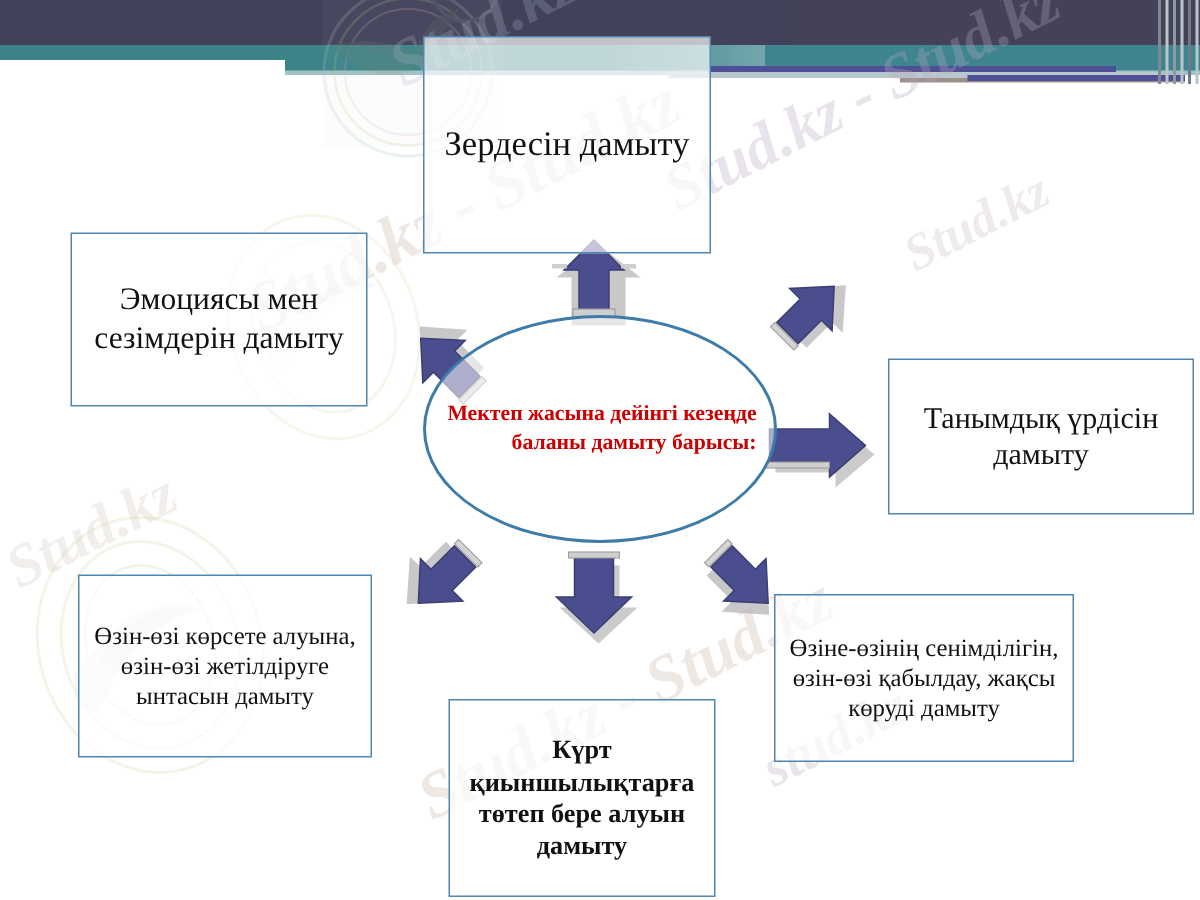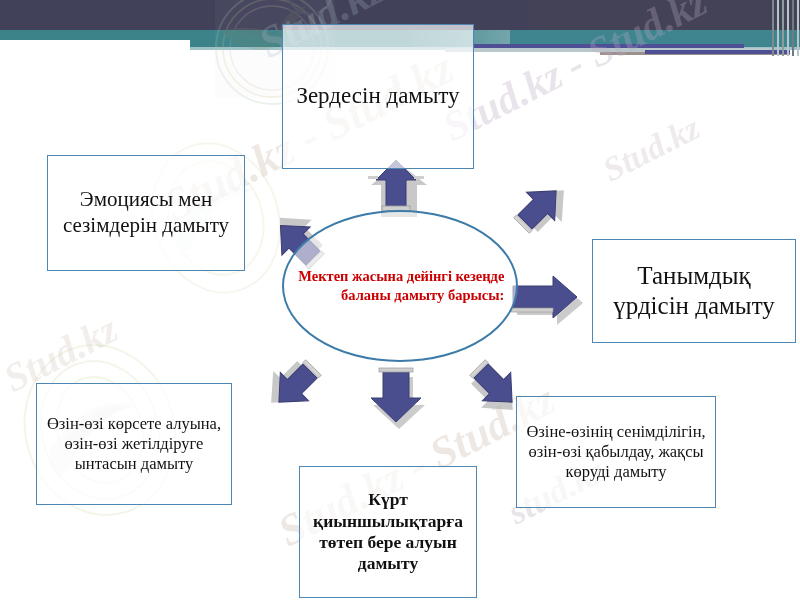--- a/index.html
+++ b/index.html
@@ -103,24 +103,24 @@
     display:flex; align-items:center; justify-content:center;
     text-align:center;
     color:#111111;
     line-height:1.22;
     padding:4px 6px;
   }
   .box span { display:block; width:100%; }
 
   #box-top        { left:282px; top:24px;  width:192px; height:145px; font-size:23px; }
   #box-topright   { left:532px; top:68px;  width:198px; height:129px; font-size:16.5px; }
-  #box-right      { left:592px; top:239px; width:204px; height:104px; font-size:25px; }
+  #box-right      { left:592px; top:239px; width:204px; height:104px; font-size:20px; }
   #box-bottomright{ left:516px; top:396px; width:200px; height:112px; font-size:16.5px; }
   #box-bottom     { left:299px; top:466px; width:178px; height:132px; font-size:17.5px;font-weight:bold; }
-  #box-bottomleft { left:36px;  top:383px; width:196px; height:122px; font-size:16.5px; }
+  #box-bottomleft { left:52px;  top:383px; width:196px; height:122px; font-size:16.5px; }
   #box-left       { left:47px;  top:155px; width:198px; height:116px; font-size:21px; }
 
   
   #center-ellipse {
     position:absolute; left:282px; top:210px; width:236px; height:152px;
     border:2px solid #3d7ba8;
     border-radius:50%;
     background:rgba(255,255,255,0.55);
     display:flex; align-items:center; justify-content:center;
   }

